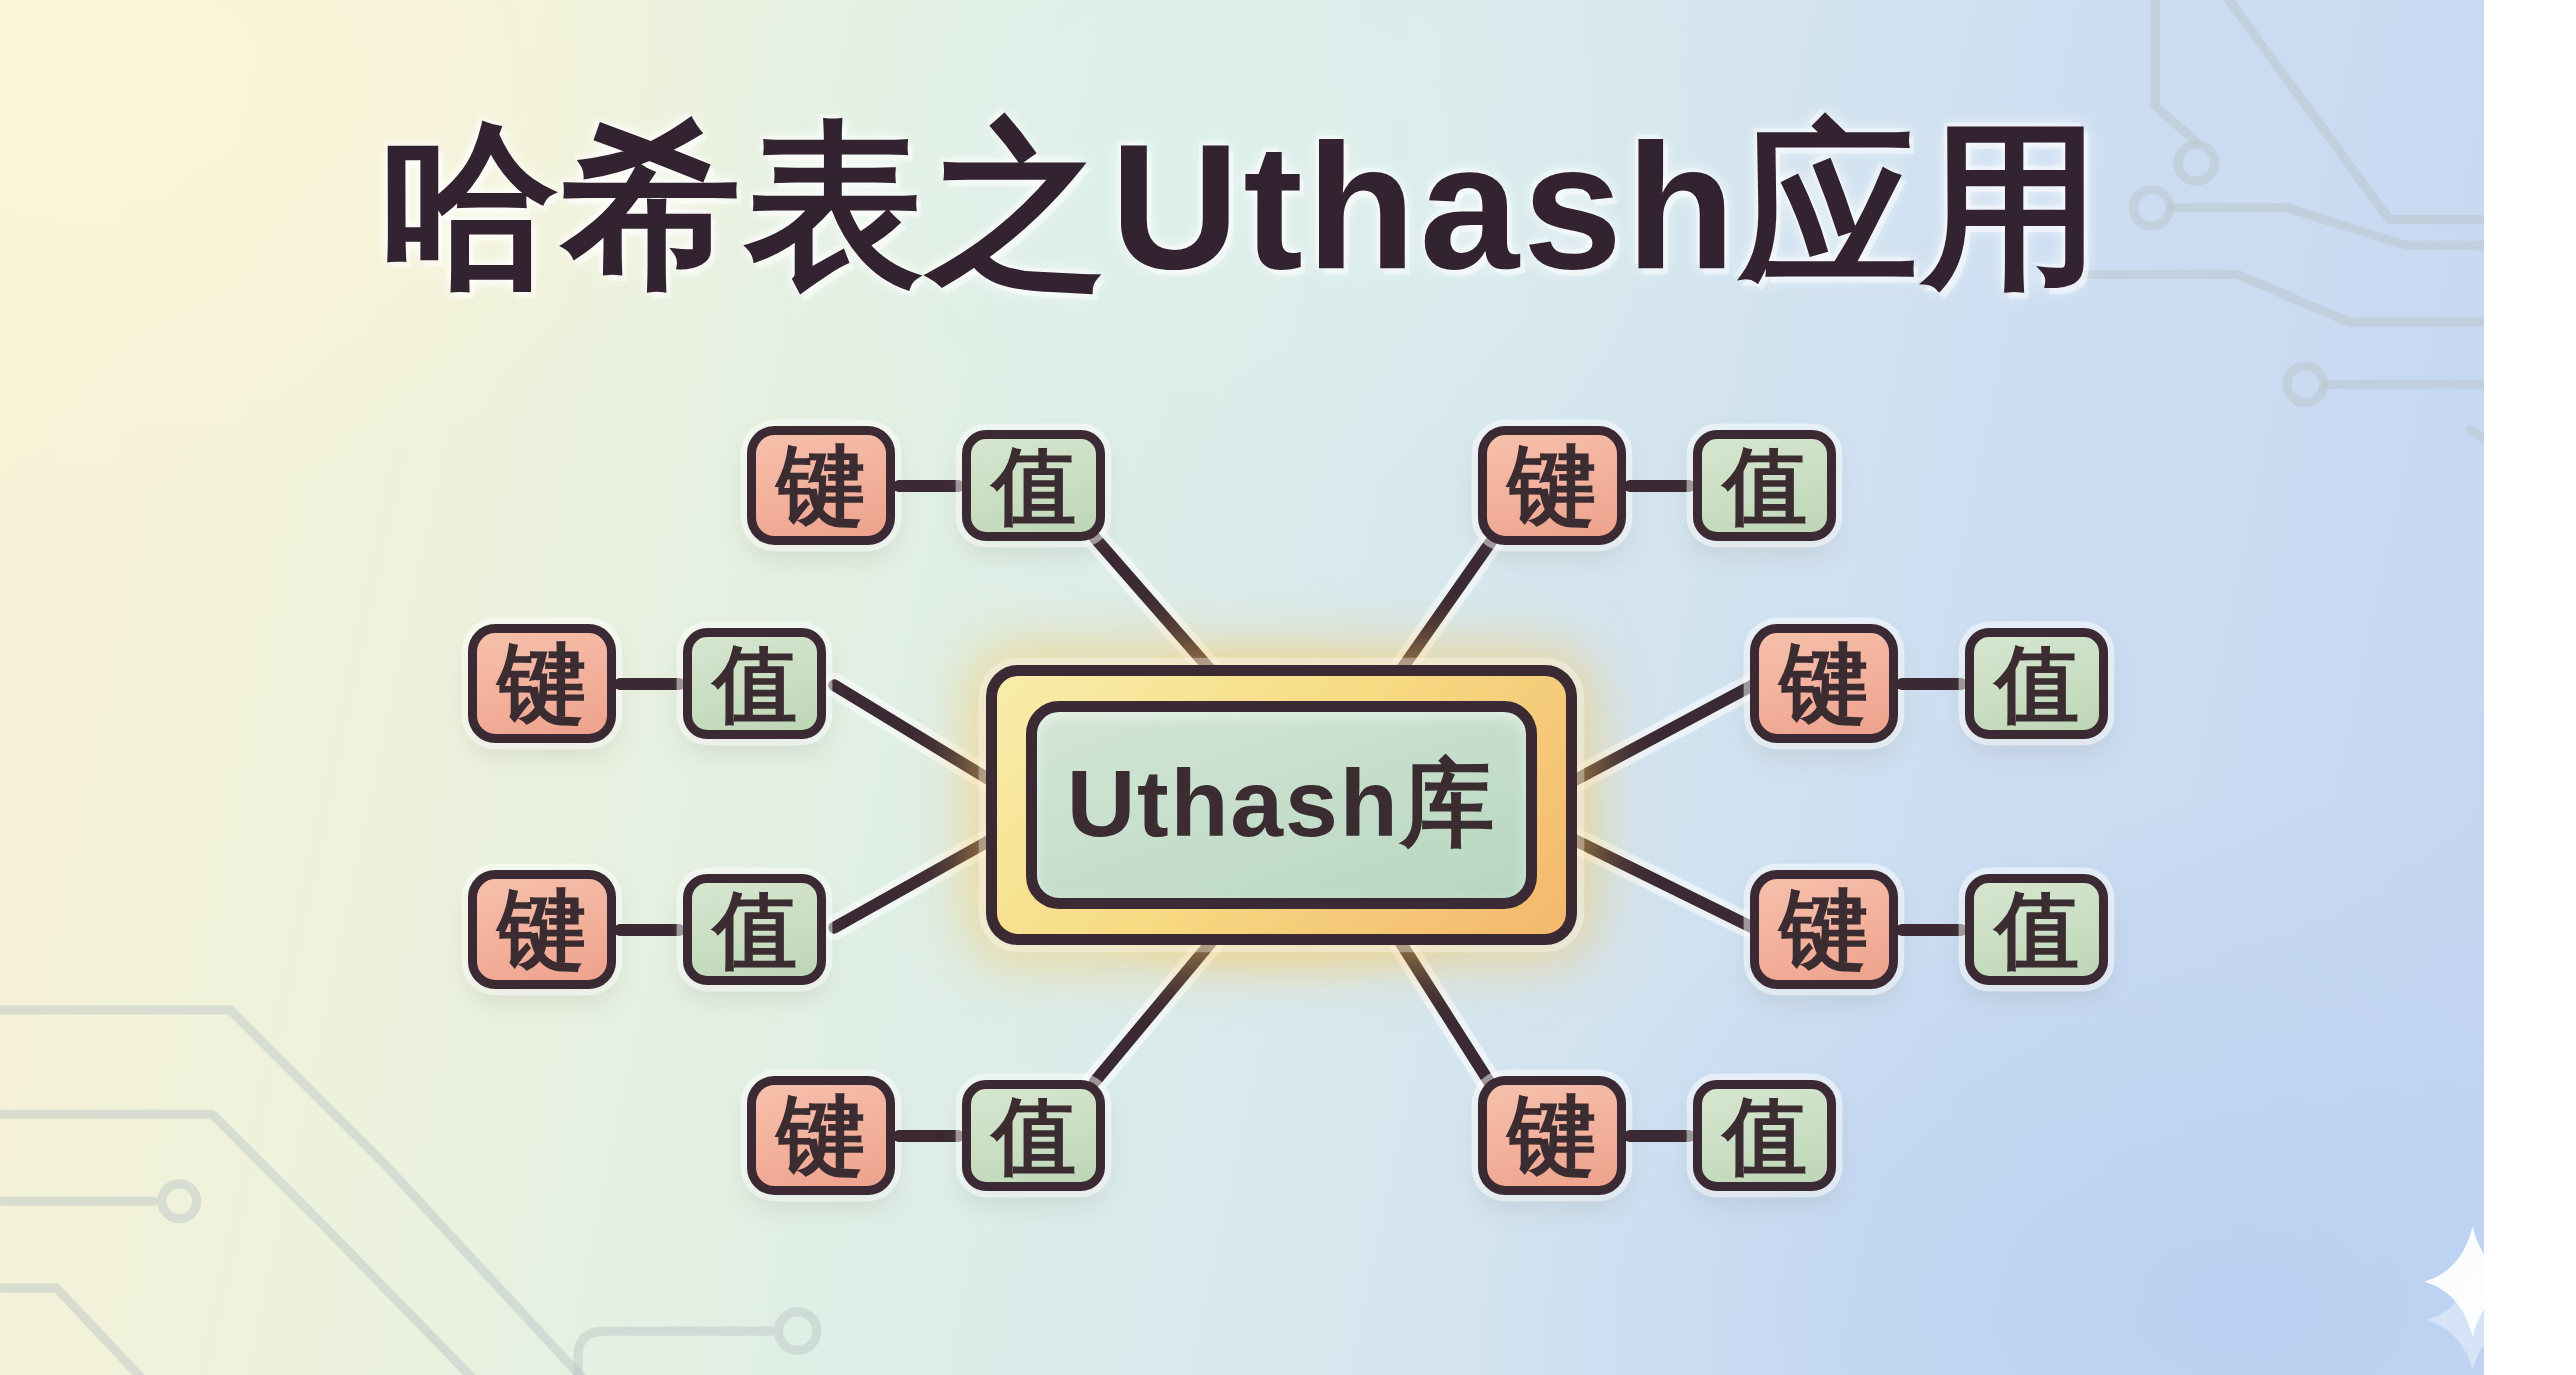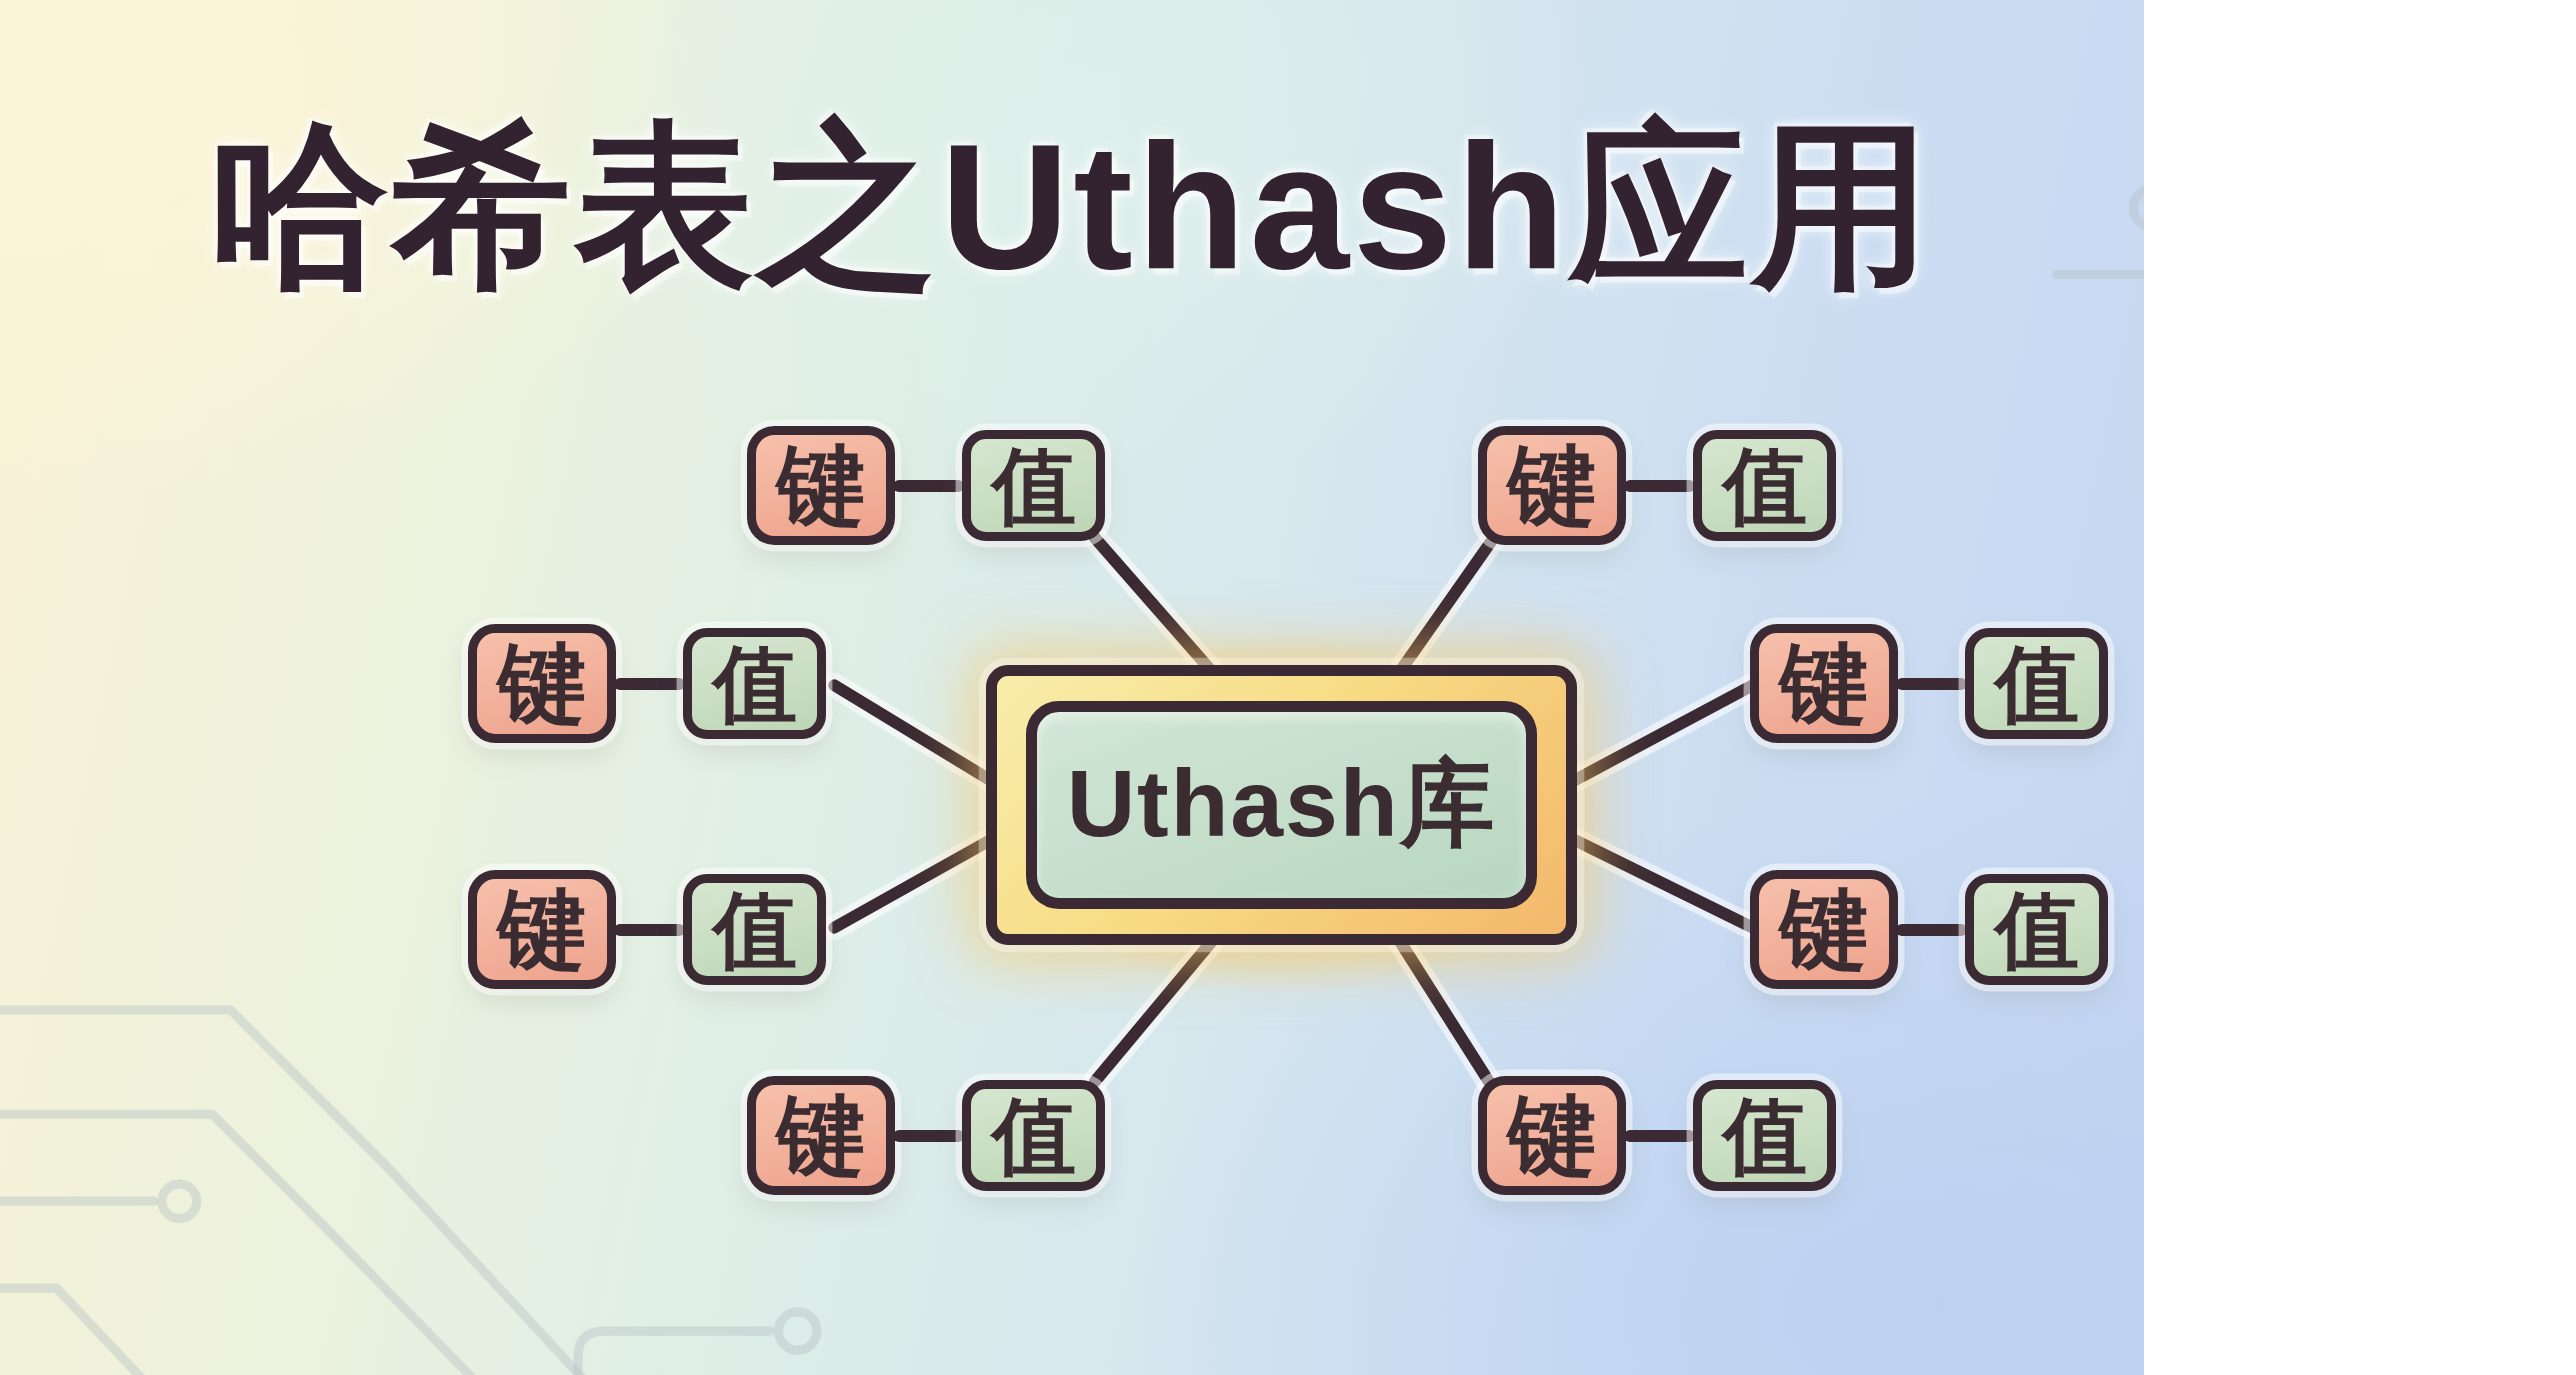--- a/index.html
+++ b/index.html
@@ -1,21 +1,21 @@
 <!DOCTYPE html>
 <html style="--title-text: #33222f; --node-border: #3b2a33; --node-text: #3a2c31; --connector: #3b2a33; --key-fill: #f2b09b; --value-fill: #c9dec2; --center-fill: #c3ddc9; --center-ring-light: #f8edac; --center-ring-dark: #f3b76b; --glow: #f8c65c; --circuit-trace: #b9c4c6;font-size:14.6px"><head>
 <meta charset="utf-8">
 <style>
   html, body { margin: 0; padding: 0; }
   body {
     width: 2576px; height: 1376px; overflow: hidden;
     font-family: "Liberation Sans", "DejaVu Sans", sans-serif;
   }
   .stage {
-    position: relative; width: 2144px; height: 1376px; overflow: hidden;
+    position: relative; width: 2484px; height: 1376px; overflow: hidden;
     background:
       radial-gradient(1281px 823px at 90% 95%, rgba(186,208,242,0.85), rgba(186,208,242,0) 62%),
       radial-gradient(1143px 732px at 4% 6%, rgba(253,245,215,1), rgba(253,245,215,0) 58%),
       radial-gradient(823px 549px at 50% 10%, rgba(221,240,235,0.8), rgba(221,240,235,0) 65%),
       linear-gradient(102deg, #f9f1d5 0%, #eef2dc 20%, #e0efe5 38%, #d7e8ee 56%, #ccddf2 78%, #c4d5f1 100%);
   }
 
   
   .circuits { position: absolute; inset: 0; }
   .circuits path, .circuits circle {
@@ -84,21 +84,21 @@
   .p5 { left: 468px;  top: 870px; }
   .p6 { left: 1750px; top: 870px; }
   .p7 { left: 747px;  top: 1076px; }
   .p8 { left: 1478px; top: 1076px; }
 
   
   .center-node {
     position: absolute; left: 986px; top: 665px;
     box-sizing: border-box; width: 591px; height: 280px;
     border: 11px solid var(--node-border, #3b2a33);
-    border-radius: 22px;
+    border-radius: 32px;
     padding: 25px 29px;
     background: linear-gradient(135deg, var(--center-ring-light, #f8edac) 0%, #f7dc84 45%, var(--center-ring-dark, #f3b76b) 100%);
     box-shadow: 0 0 0 7.3px rgba(255,255,255,0.35), 0 0 55px 18.3px rgba(248,198,92,0.55);
   }
   .center-inner {
     box-sizing: border-box; width: 100%; height: 100%;
     border: 11px solid var(--node-border, #3b2a33);
     border-radius: 33px;
     background: linear-gradient(160deg, #d2e6d5, var(--center-fill, #c3ddc9) 60%, #b7d7c0);
     display: flex; align-items: center; justify-content: center;

